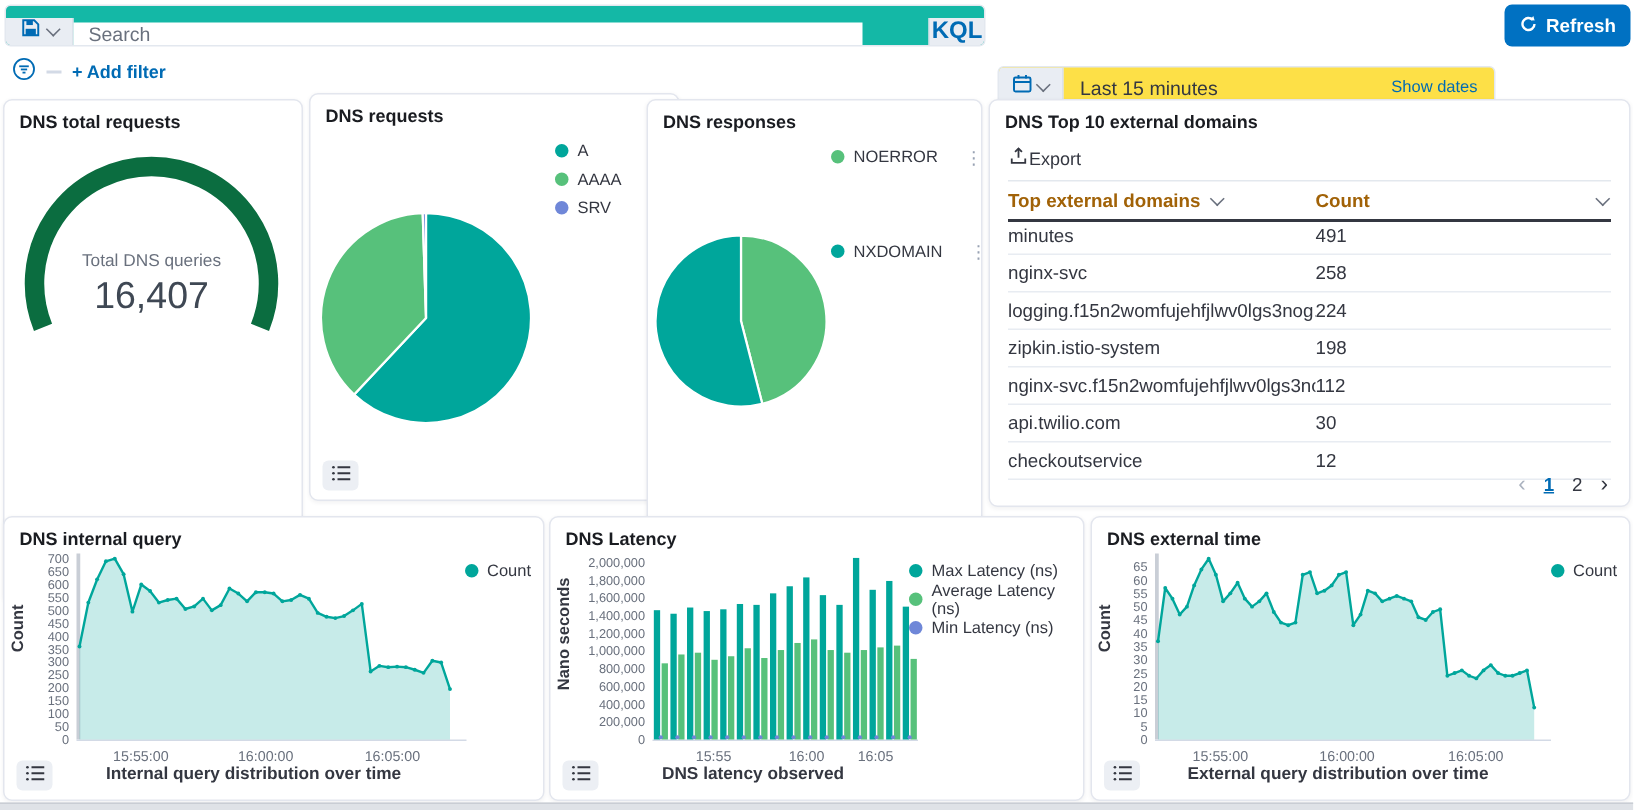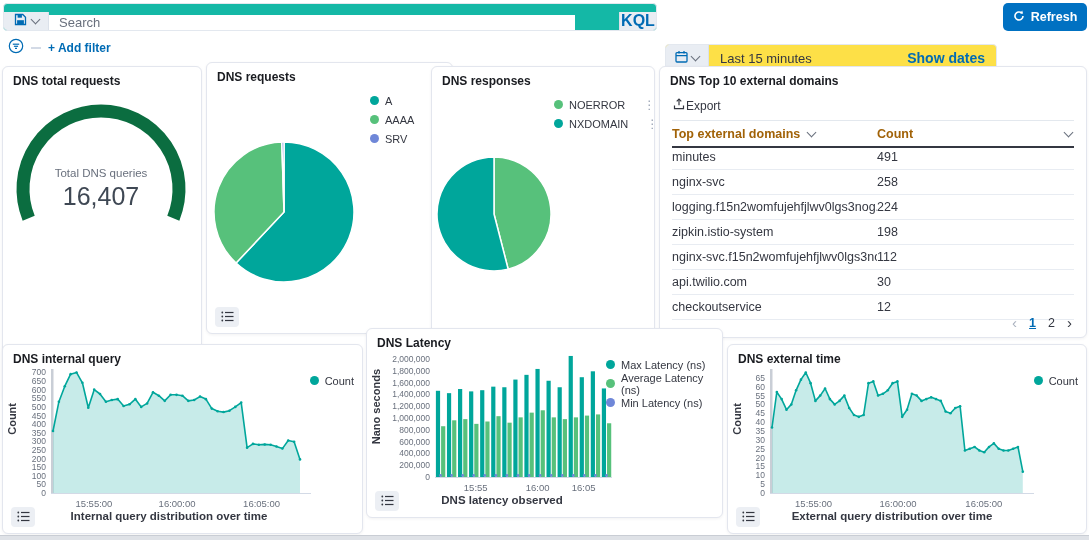--- a/index.html
+++ b/index.html
@@ -7,21 +7,21 @@
 
   
   .search-group{position:absolute;left:3px;top:3px;width:654px;height:28px;display:flex;align-items:flex-end;border:1px solid #e3e8ef;border-radius:4px;overflow:hidden;background:#14b8a6;box-sizing:border-box;}
   .save-box{width:44px;background:#e9edf3;display:flex;align-items:center;justify-content:center;gap:5px;border-right:1px solid #dbe1ea;cursor:pointer;}
   .search-input{flex:1;border:none;outline:none;padding:0 10px;font-size:13px;color:#343741;font-family:"Liberation Sans",sans-serif;}
   .search-input::placeholder{color:#69707d;}
   .kql{width:36px;background:#e9edf3;color:#006bb4;font-weight:700;font-size:16px;display:flex;align-items:center;justify-content:center;border-left:1px solid #dbe1ea;cursor:pointer;margin-left:44px;}
   .date-group{position:absolute;left:665px;top:3px;width:332px;height:28px;display:flex;align-items:center;border:1px solid #e3e8ef;border-radius:4px;background:#fde047;overflow:hidden;box-sizing:border-box;margin-top:41px;}
   .cal-box{width:42px;height:100%;background:#e9edf3;display:flex;align-items:center;justify-content:center;gap:4px;border-right:1px solid #dbe1ea;cursor:pointer;}
   .time-text{flex:1;padding-left:11px;font-size:13px;color:#343741;cursor:pointer;}
-  .show-dates{padding-right:11px;color:#006bb4;font-weight:700;font-size:14px;cursor:pointer;white-space:nowrap;}
+  .show-dates{padding-right:11px;color:#006bb4;font-weight:400;font-size:11px;cursor:pointer;white-space:nowrap;}
   .refresh{position:absolute;left:1003px;top:3px;width:84px;height:28px;background:#0071c2;border:none;border-radius:5px;color:#fff;font-weight:700;font-size:12.5px;display:flex;align-items:center;justify-content:center;gap:6px;cursor:pointer;font-family:"Liberation Sans",sans-serif;}
   .chev{width:6px;height:6px;border-right:1.6px solid #69707d;border-bottom:1.6px solid #69707d;transform:rotate(45deg);margin-top:-3px;}
   .filterbar{position:absolute;left:8px;top:39px;height:18px;display:flex;align-items:center;gap:7px;}
   .fdash{width:10px;height:2px;background:#d3dae6;}
   .add-filter{color:#006bb4;font-weight:700;font-size:12px;cursor:pointer;}
 
   
   .panel{position:absolute;background:#fff;border:1px solid #e3e6ee;border-radius:6px;box-shadow:0 1px 3px rgba(31,35,46,.06);box-sizing:border-box;}
   .ptitle{position:absolute;top:7px;left:10px;font-size:12px;font-weight:700;color:#1a1c21;white-space:nowrap;}
   .chart-svg{position:absolute;}
@@ -160,21 +160,21 @@
       </span>
     </div>
   </div>
 
   <div class="panel" style="left:431px;top:66px;width:224px;height:316px;">
     <div class="ptitle">DNS responses</div>
     <svg id="pie-responses" class="chart-svg" style="left:0;top:0;" width="224" height="272">
         <path d="M 62 147 L 62 90 A 57 57 0 0 1 76.17532356839672 202.20924018433197 Z" fill="#57c17b" stroke="#fff" stroke-width="1.5"></path>
         <path d="M 62 147 L 76.17532356839672 202.20924018433197 A 57 57 0 1 1 61.999999999999986 90 Z" fill="#00a69b" stroke="#fff" stroke-width="1.5"></path>
       </svg>
-    <div class="legend" id="legend-responses" style="top:28px;right:8px;width:92px;">
+    <div class="legend" id="legend-responses" style="top:28px;right:8px;width:92px;gap:44px;">
         <div class="lrow">
           <span class="dot" style="background: rgb(87, 193, 123);"></span>
           <span>NOERROR</span>
           <span class="kebab">⋮</span>
         </div>
         <div class="lrow">
           <span class="dot" style="background: rgb(0, 166, 155);"></span>
           <span>NXDOMAIN</span>
           <span class="kebab">⋮</span>
         </div>
@@ -341,21 +341,21 @@
               <circle cx="1.3" cy="5.5" r="0.9" fill="#343741" stroke="none"></circle>
               <line x1="4" y1="5.5" x2="12.5" y2="5.5"></line>
               <circle cx="1.3" cy="9.5" r="0.9" fill="#343741" stroke="none"></circle>
               <line x1="4" y1="9.5" x2="12.5" y2="9.5"></line>
             </g>
           </svg>
       </span>
     </div>
   </div>
 
-  <div class="panel" style="left:366px;top:328px;width:357px;height:190px;">
+  <div class="panel" style="left:366px;top:344px;width:357px;height:190px;">
     <div class="ptitle">DNS Latency</div>
     <div class="ylab" style="left:3px;top:40px;">Nano seconds</div>
     <svg id="bars-latency" class="chart-svg" style="left:14px;top:20px;" width="235" height="150">
         <text x="49" y="131" text-anchor="end" font-size="8.5" fill="#69707d">0</text>
         <text x="49" y="119.19047619047619" text-anchor="end" font-size="8.5" fill="#69707d">200,000</text>
         <text x="49" y="107.38095238095238" text-anchor="end" font-size="8.5" fill="#69707d">400,000</text>
         <text x="49" y="95.57142857142857" text-anchor="end" font-size="8.5" fill="#69707d">600,000</text>
         <text x="49" y="83.76190476190476" text-anchor="end" font-size="8.5" fill="#69707d">800,000</text>
         <text x="49" y="71.95238095238095" text-anchor="end" font-size="8.5" fill="#69707d">1,000,000</text>
         <text x="49" y="60.142857142857146" text-anchor="end" font-size="8.5" fill="#69707d">1,200,000</text>

